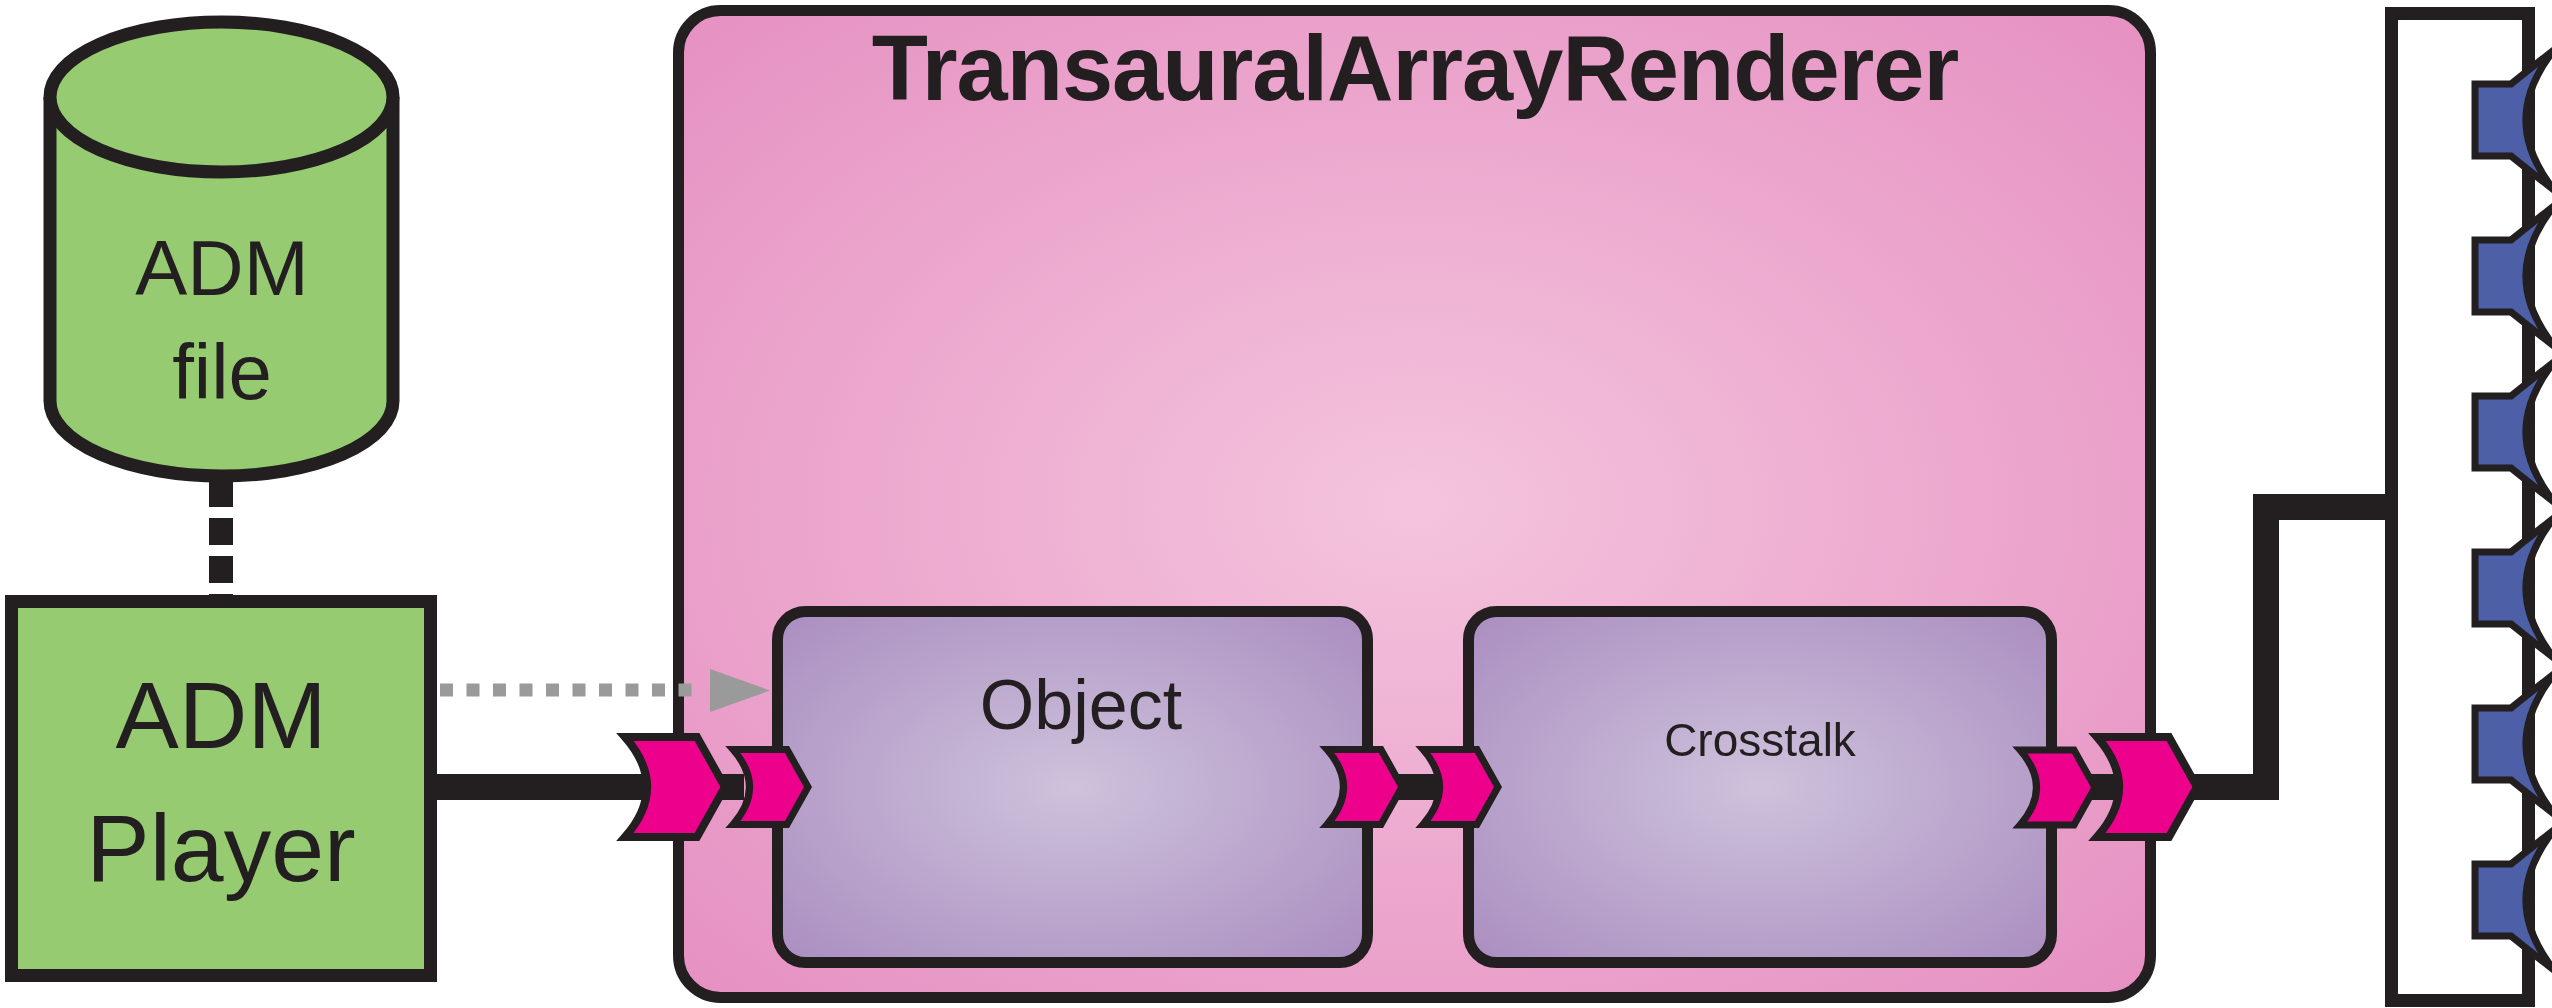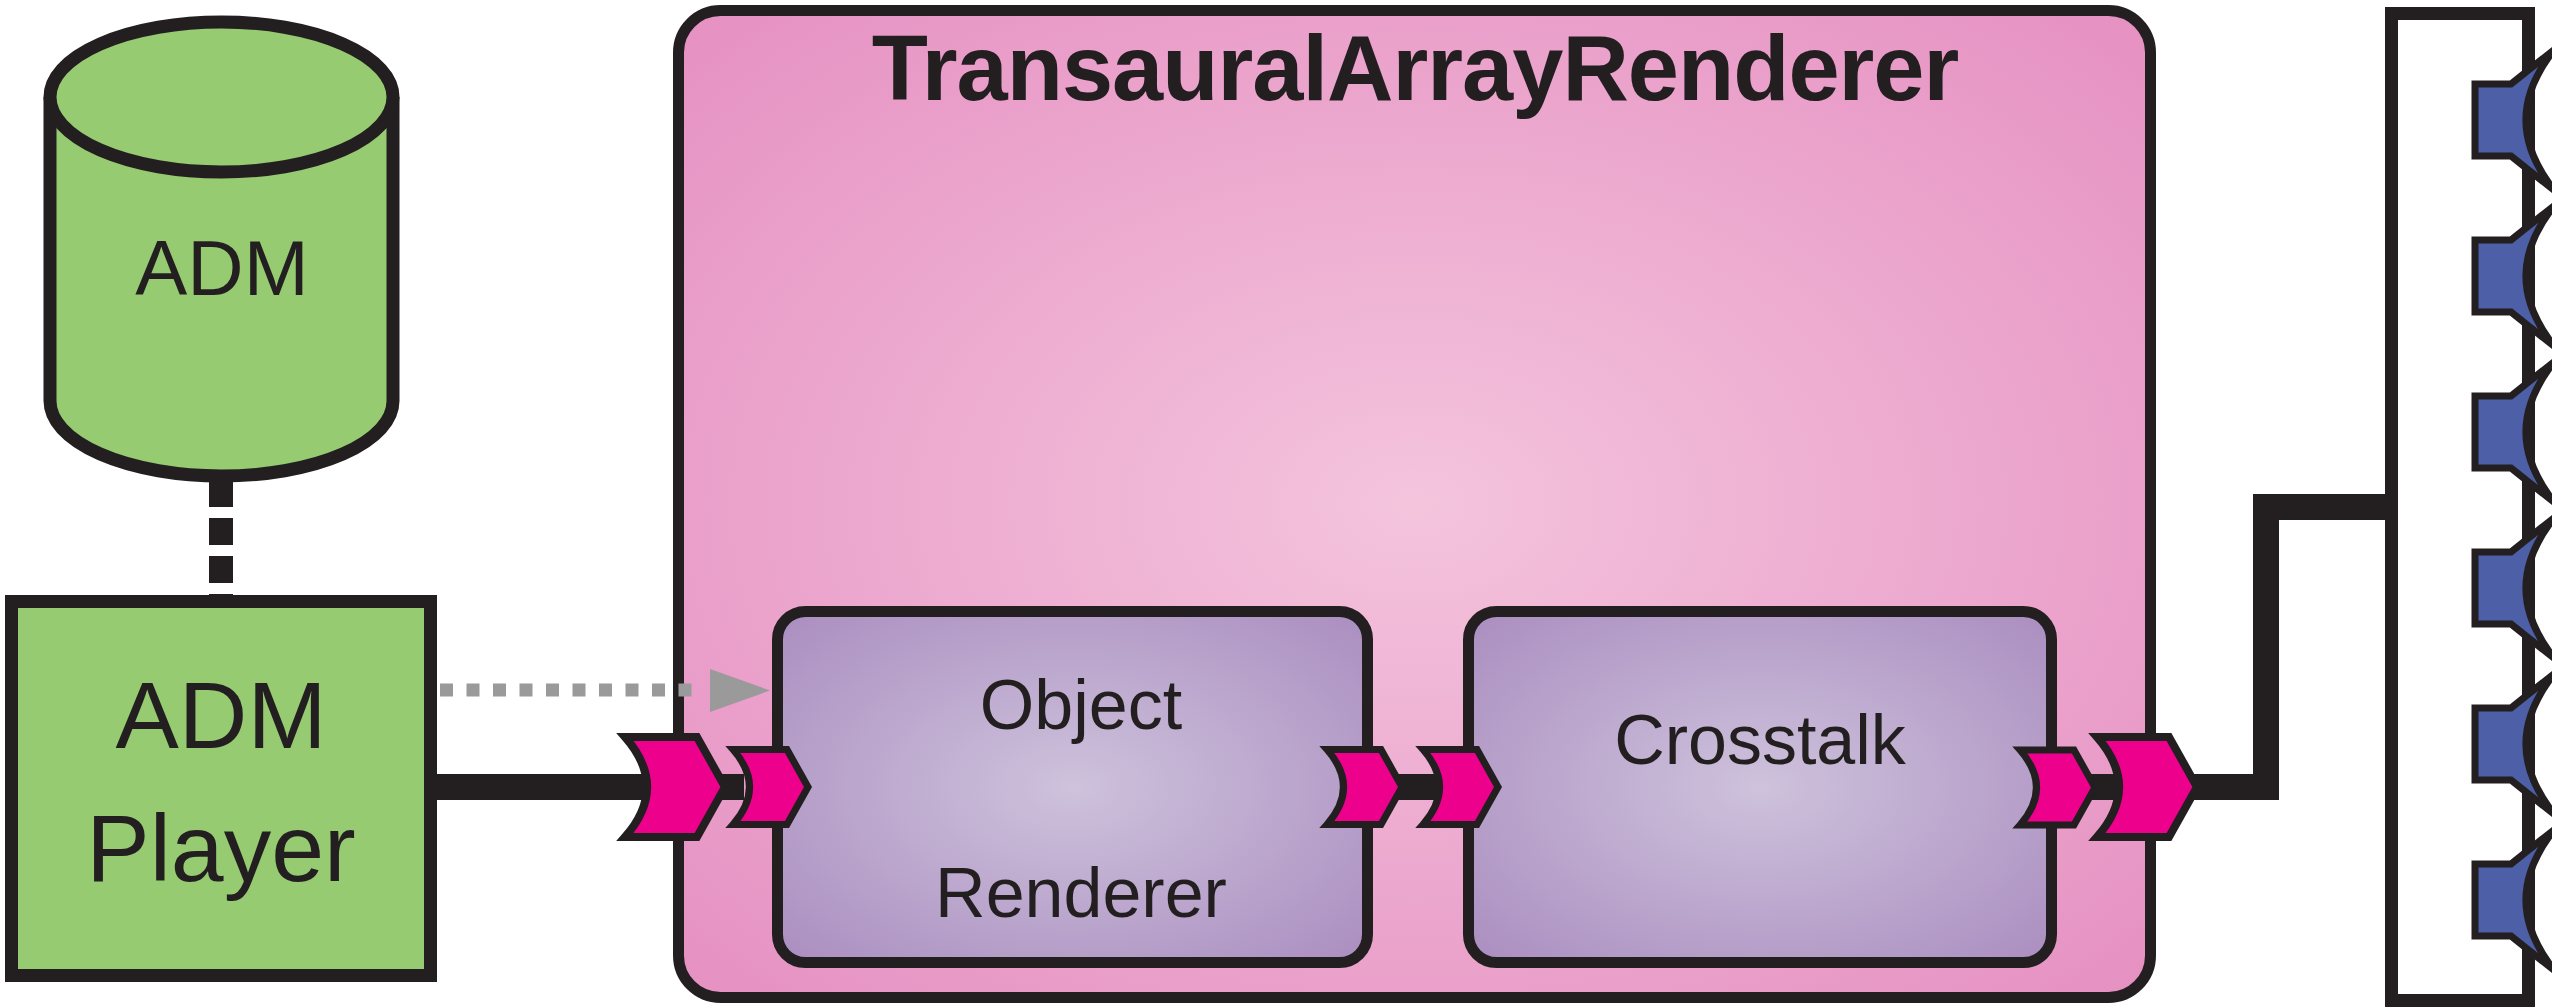--- a/index.html
+++ b/index.html
@@ -18,21 +18,21 @@
     position:absolute;
     text-align:center;
     white-space:nowrap;
     z-index:5;
     pointer-events:none;
   }
   .cyl-line   {left:44px;  width:356px;  font-size:78px; line-height:100px;}
   .player-line{left:5px;   width:432px;  font-size:95px; line-height:110px;}
   .title-line {left:679px; width:1472px; font-size:92px; line-height:100px; font-weight:bold; letter-spacing:-1px;}
   .osr-line   {left:812px; width:538px;  font-size:70px; line-height:94px;margin-top:12px;}
-  .ctc-line   {left:1463px;width:594px;  font-size:70px; line-height:94px;}
+  .ctc-line   {left:1463px;width:594px;  font-size:46px; line-height:94px;}
 </style>
 </head>
 <body>
 
 <div class="canvas">
 
   <svg width="2552" height="1008" viewBox="0 0 2552 1008">
     <defs>
       <radialGradient id="gPink" cx="50%" cy="50%" r="72%">
         <stop offset="0%" stop-color="#F4C4DD"></stop>
@@ -79,24 +79,24 @@
 
     <use href="#spk" transform="translate(2475,47)"></use>
     <use href="#spk" transform="translate(2475,203)"></use>
     <use href="#spk" transform="translate(2475,359)"></use>
     <use href="#spk" transform="translate(2475,515)"></use>
     <use href="#spk" transform="translate(2475,671)"></use>
     <use href="#spk" transform="translate(2475,827)"></use>
   </svg>
 
   <div class="lbl cyl-line" style="top:218px">ADM</div>
+  <div class="lbl cyl-line" style="top:322px">file</div>
 
   <div class="lbl player-line" style="top:660px">ADM</div>
   <div class="lbl player-line" style="top:793px">Player</div>
 
   <div class="lbl title-line" style="top:18px">TransauralArrayRenderer</div>
 
   <div class="lbl osr-line" style="top:646px">Object</div>
-  <div class="lbl osr-line" style="top:834px">Renderer</div>
 
   <div class="lbl ctc-line" style="top:693px">Crosstalk</div>
 
 </div>
 
 </body></html>

